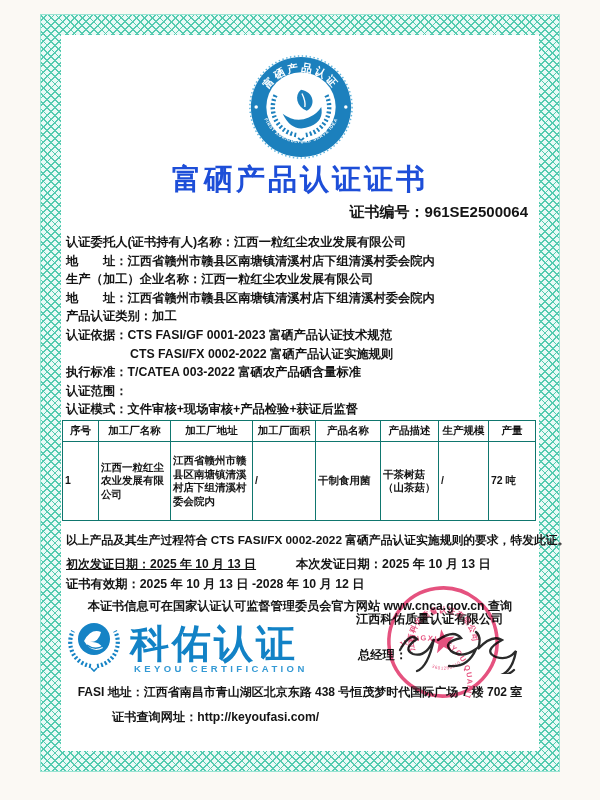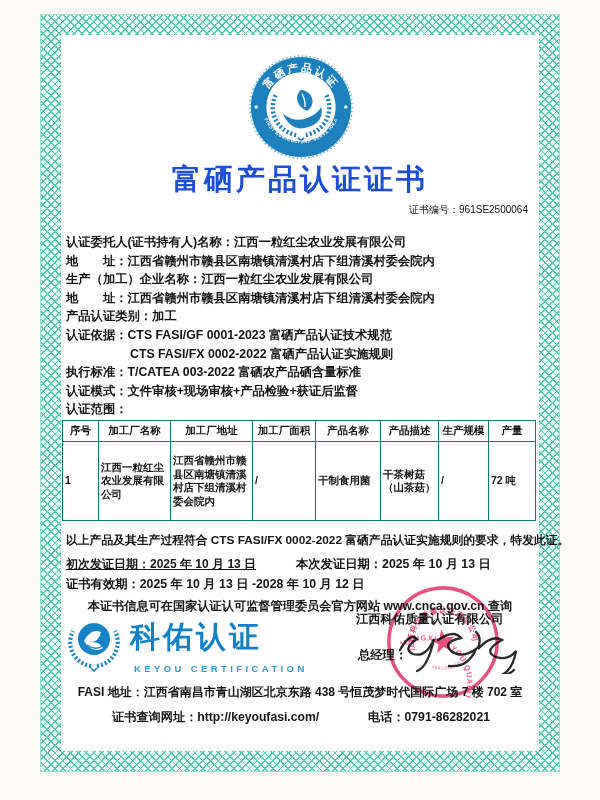--- a/index.html
+++ b/index.html
@@ -17,40 +17,40 @@
       repeating-linear-gradient(-45deg,#55cbb0 0 1.3px,transparent 1.3px 5.5px),
       #eafaf6;
     border:1px solid #9ae4d3;
   }
   .frame-inner{position:absolute; inset:20px; background:#ffffff;}
   .abs{position:absolute;}
   .title{
     left:0; right:0; top:160px; text-align:center;
     font-size:29px; font-weight:800; letter-spacing:3px; color:#1d4ed8;
   }
-  .cert-no{right:72px; top:203px; font-size:10px; font-weight:400;margin-left:15px;}
+  .cert-no{right:72px; top:203px; font-size:15px; font-weight:700;margin-left:15px;}
   .fields{left:66px; top:233px; width:472px;}
   .field-line{font-size:12.3px; font-weight:700; line-height:18.6px; white-space:nowrap;}
   .indent2{padding-left:64px;}
   table.scope{
     position:absolute; left:62px; top:420px; border-collapse:collapse;
     table-layout:fixed; width:473px; font-size:10.5px; font-weight:700;
   }
   table.scope th, table.scope td{
     border:1px solid #0f766e; vertical-align:middle;
     padding:2px 2px; line-height:13.5px; overflow:hidden; word-break:break-all;
   }
   table.scope th{height:16px; font-weight:700;}
   table.scope td{height:74px;}
   .statement{left:66px; top:533px; width:540px; font-size:11.8px; font-weight:700; white-space:nowrap;}
   .dates1a{left:66px; top:556px; font-size:12px; font-weight:700;text-decoration:underline;}
   .dates1b{left:296px; top:556px; font-size:12.3px; font-weight:700;text-align:center;}
   .dates2{left:66px; top:576px; font-size:12.3px; font-weight:700;}
   .notice{left:0; right:0; top:598px; text-align:center; font-size:12.2px; font-weight:700;}
-  .logo-cn{left:130px; top:617px; font-size:30px; font-weight:800; color:#1282c6; letter-spacing:3px;}
+  .logo-cn{left:130px; top:617px; font-size:39px; font-weight:800; color:#1282c6; letter-spacing:3px;}
   .logo-en{left:134px; top:653px; font-size:9.5px; font-weight:700; color:#3399d4; letter-spacing:3.4px;margin-top:10px;}
   .issuer-company{left:356px; top:611px; font-size:12.3px; font-weight:700; white-space:nowrap;}
   .manager-label{left:358px; top:647px; font-size:12.3px; font-weight:700;}
   .fasi-line{left:0; right:0; top:684px; text-align:center; font-size:12px; font-weight:700; white-space:nowrap;}
   .query-line{left:112px; top:709px; font-size:12.2px; font-weight:600;}
   .phone-line{left:368px; top:709px; font-size:12.2px; font-weight:600;}
   .seal-wrap{left:384px; top:583px; width:118px; height:118px; transform:rotate(-8deg);
              opacity:.88; mix-blend-mode:multiply;}
   .sig-wrap{left:392px; top:616px;}
 </style>
@@ -113,24 +113,24 @@
     <div class="field-line">
       <span>认证依据：</span><span>CTS FASI/GF 0001-2023 富硒产品认证技术规范</span>
     </div>
     <div class="field-line indent2">
       <span>CTS FASI/FX 0002-2022 富硒产品认证实施规则</span>
     </div>
     <div class="field-line">
       <span>执行标准：</span><span>T/CATEA 003-2022 富硒农产品硒含量标准</span>
     </div>
     <div class="field-line">
+      <span>认证范围：</span>
+    </div>
+    <div class="field-line">
       <span>认证模式：</span><span>文件审核+现场审核+产品检验+获证后监督</span>
-    </div>
-    <div class="field-line">
-      <span>认证范围：</span>
     </div>
   </div>
 
   <table class="scope">
     <colgroup>
       <col style="width:36px">
         <col style="width:72px">
         <col style="width:82px">
         <col style="width:63px">
       <col style="width:65px">
@@ -220,16 +220,13 @@
       <polygon fill="#e23a6d" points="60,47 63.1,55.8 72.4,56 64.9,61.6 67.6,70.5 60,65.2 52.4,70.5 55.1,61.6 47.6,56 56.9,55.8"></polygon>
     </g>
   </svg>
 
   <div class="abs fasi-line">
     <span>FASI 地址：</span><span>江西省南昌市青山湖区北京东路 438 号恒茂梦时代国际广场 7 楼 702 室</span>
   </div>
   <div class="abs query-line">
     <span>证书查询网址：</span><span>http://keyoufasi.com/</span>
   </div>
-  <div class="abs phone-line">
-    <span>电话：</span><span>0791-86282021</span>
-  </div>
 </div>
 
 </body></html>

